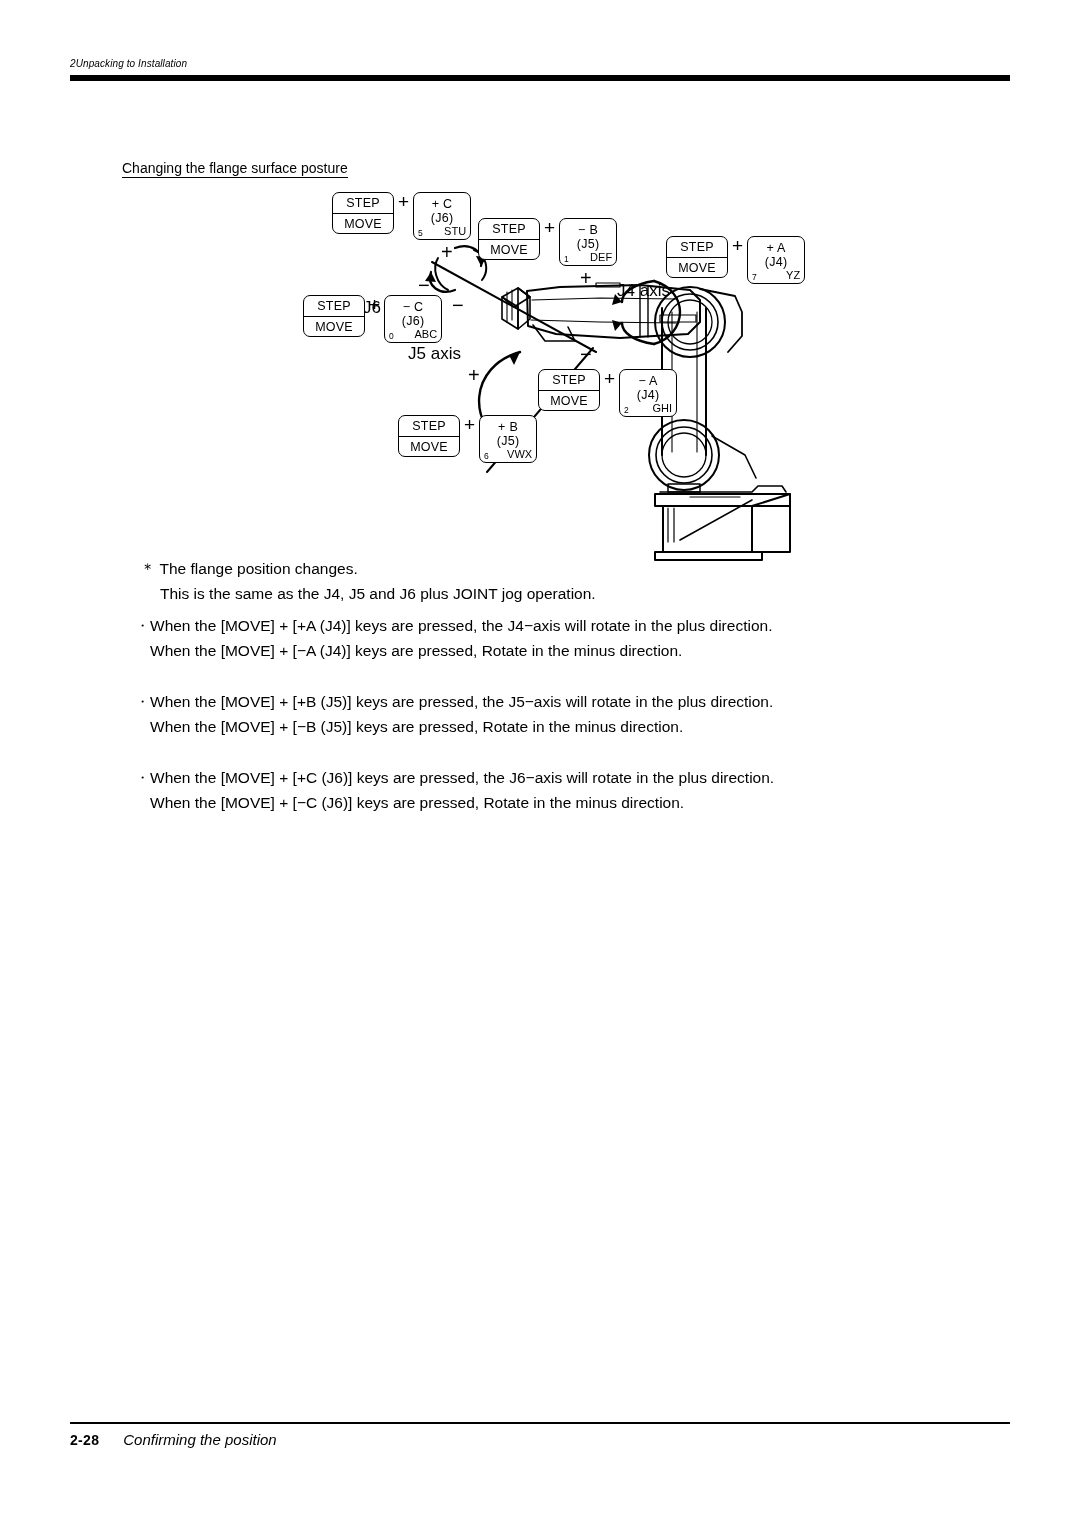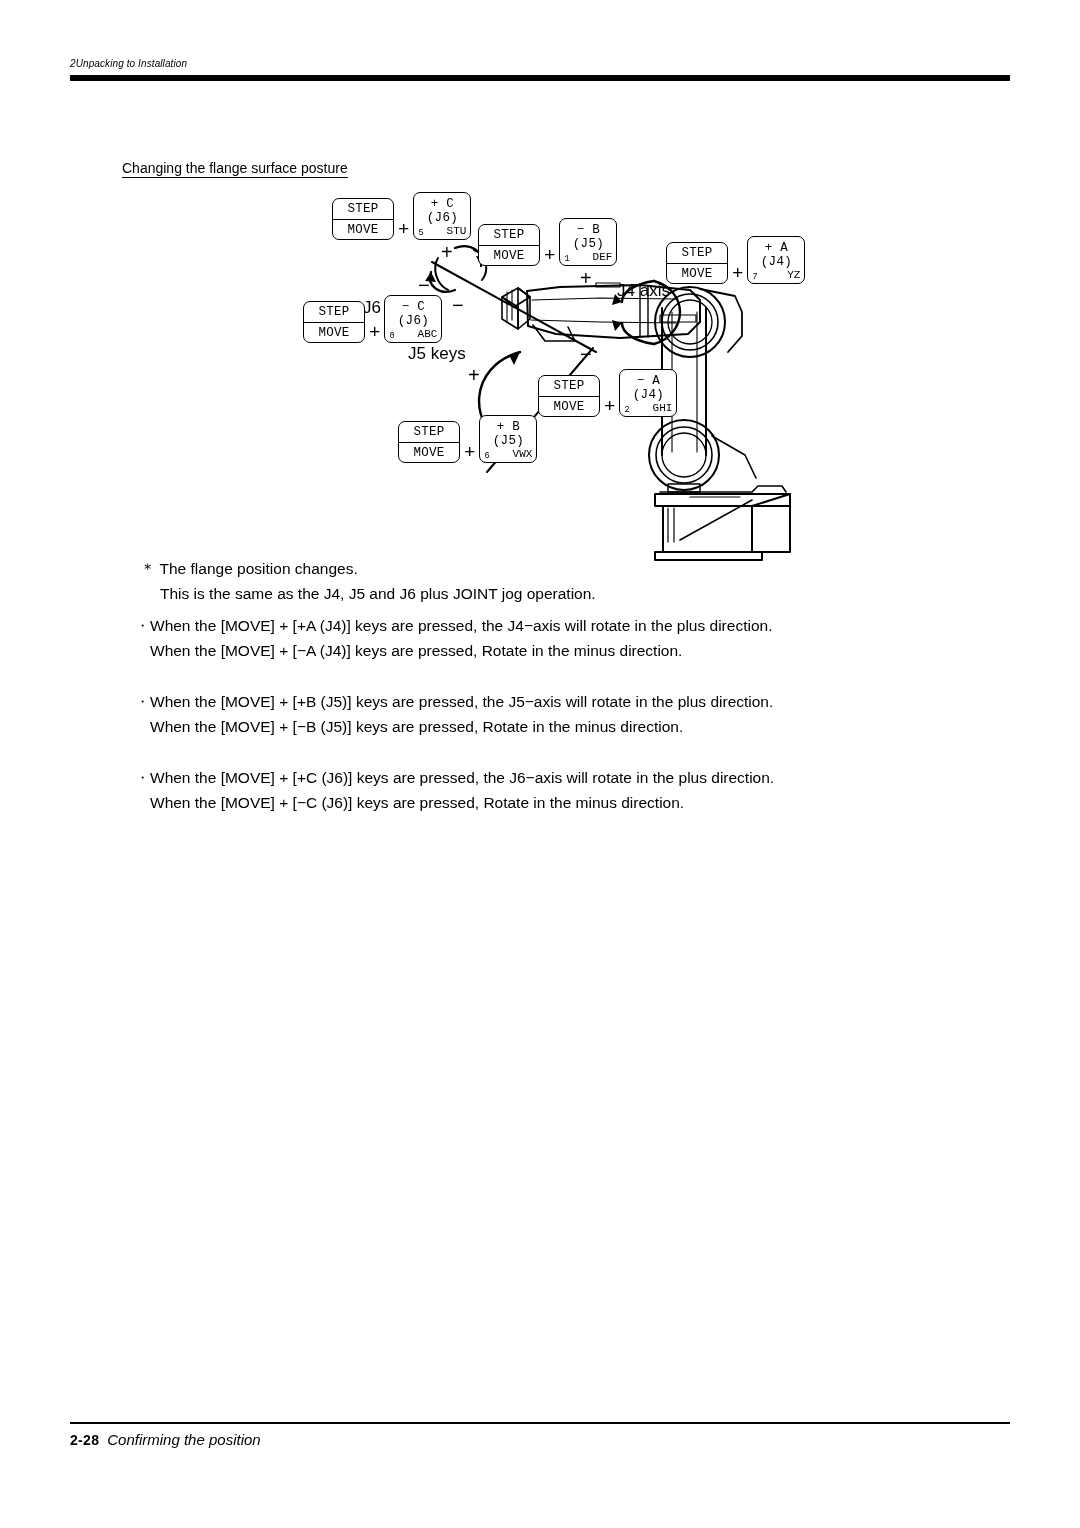--- a/index.html
+++ b/index.html
@@ -55,22 +55,21 @@
     top: 0;
     width: 1080px;
     height: 600px;
   }
   .figure svg { display: block; }
 
   
   .keygroup {
     position: absolute;
     display: flex;
-    align-items: flex-end;
-    font-family: Liberation Mono, monospace;
+    align-items: flex-start;
   }
   .keybox {
     border: 1.6px solid #000;
     border-radius: 7px;
     background: #fff;
     box-sizing: border-box;
   }
   .stepmove {
     width: 62px;
     height: 42px;
@@ -179,21 +178,21 @@
   .footer-text {
     margin-top: 7px;
     font-size: 15px;
     font-style: italic;
     white-space: nowrap;
   }
   .footer-text .pg {
     font-style: normal;
     font-weight: bold;
     font-size: 14px;
-    margin-right: 8px;
+    margin-right: 24px;
     letter-spacing: 0.3px;
   }
 </style>
 </head>
 <body>
 
 <div class="page-header">
   <div class="header-title">2Unpacking to Installation</div>
   <div class="header-rule"></div>
 </div>
@@ -278,21 +277,21 @@
         <path d="M680 540 L 752 500" stroke-width="1.6"></path>
         <path d="M655 552 L 762 552 L 762 560 L 655 560 Z" stroke-width="2"></path>
         <path d="M668 508 L 668 542" stroke-width="1.2"></path>
         <path d="M674 508 L 674 542" stroke-width="1.2"></path>
       </g>
 
     </g>
   </svg>
 
   <div class="axis-label" style="left:363px; top:266px;margin-top:32px;">J6 axis</div>
-  <div class="axis-label" style="left:408px; top:344px;">J5 keys</div>
+  <div class="axis-label" style="left:408px; top:344px;">J5 axis</div>
   <div class="axis-label" style="left:617px; top:281px;">J4 axis</div>
 
   <div class="dir-sign" style="left:441px; top:242px;">+</div>
   <div class="dir-sign" style="left:418px; top:275px;">−</div>
   <div class="dir-sign" style="left:468px; top:365px;">+</div>
   <div class="dir-sign" style="left:452px; top:295px;">−</div>
   <div class="dir-sign" style="left:580px; top:268px;">+</div>
   <div class="dir-sign" style="left:580px; top:344px;">−</div>
 
   <div class="keygroup" style="left:332px; top:192px;">

